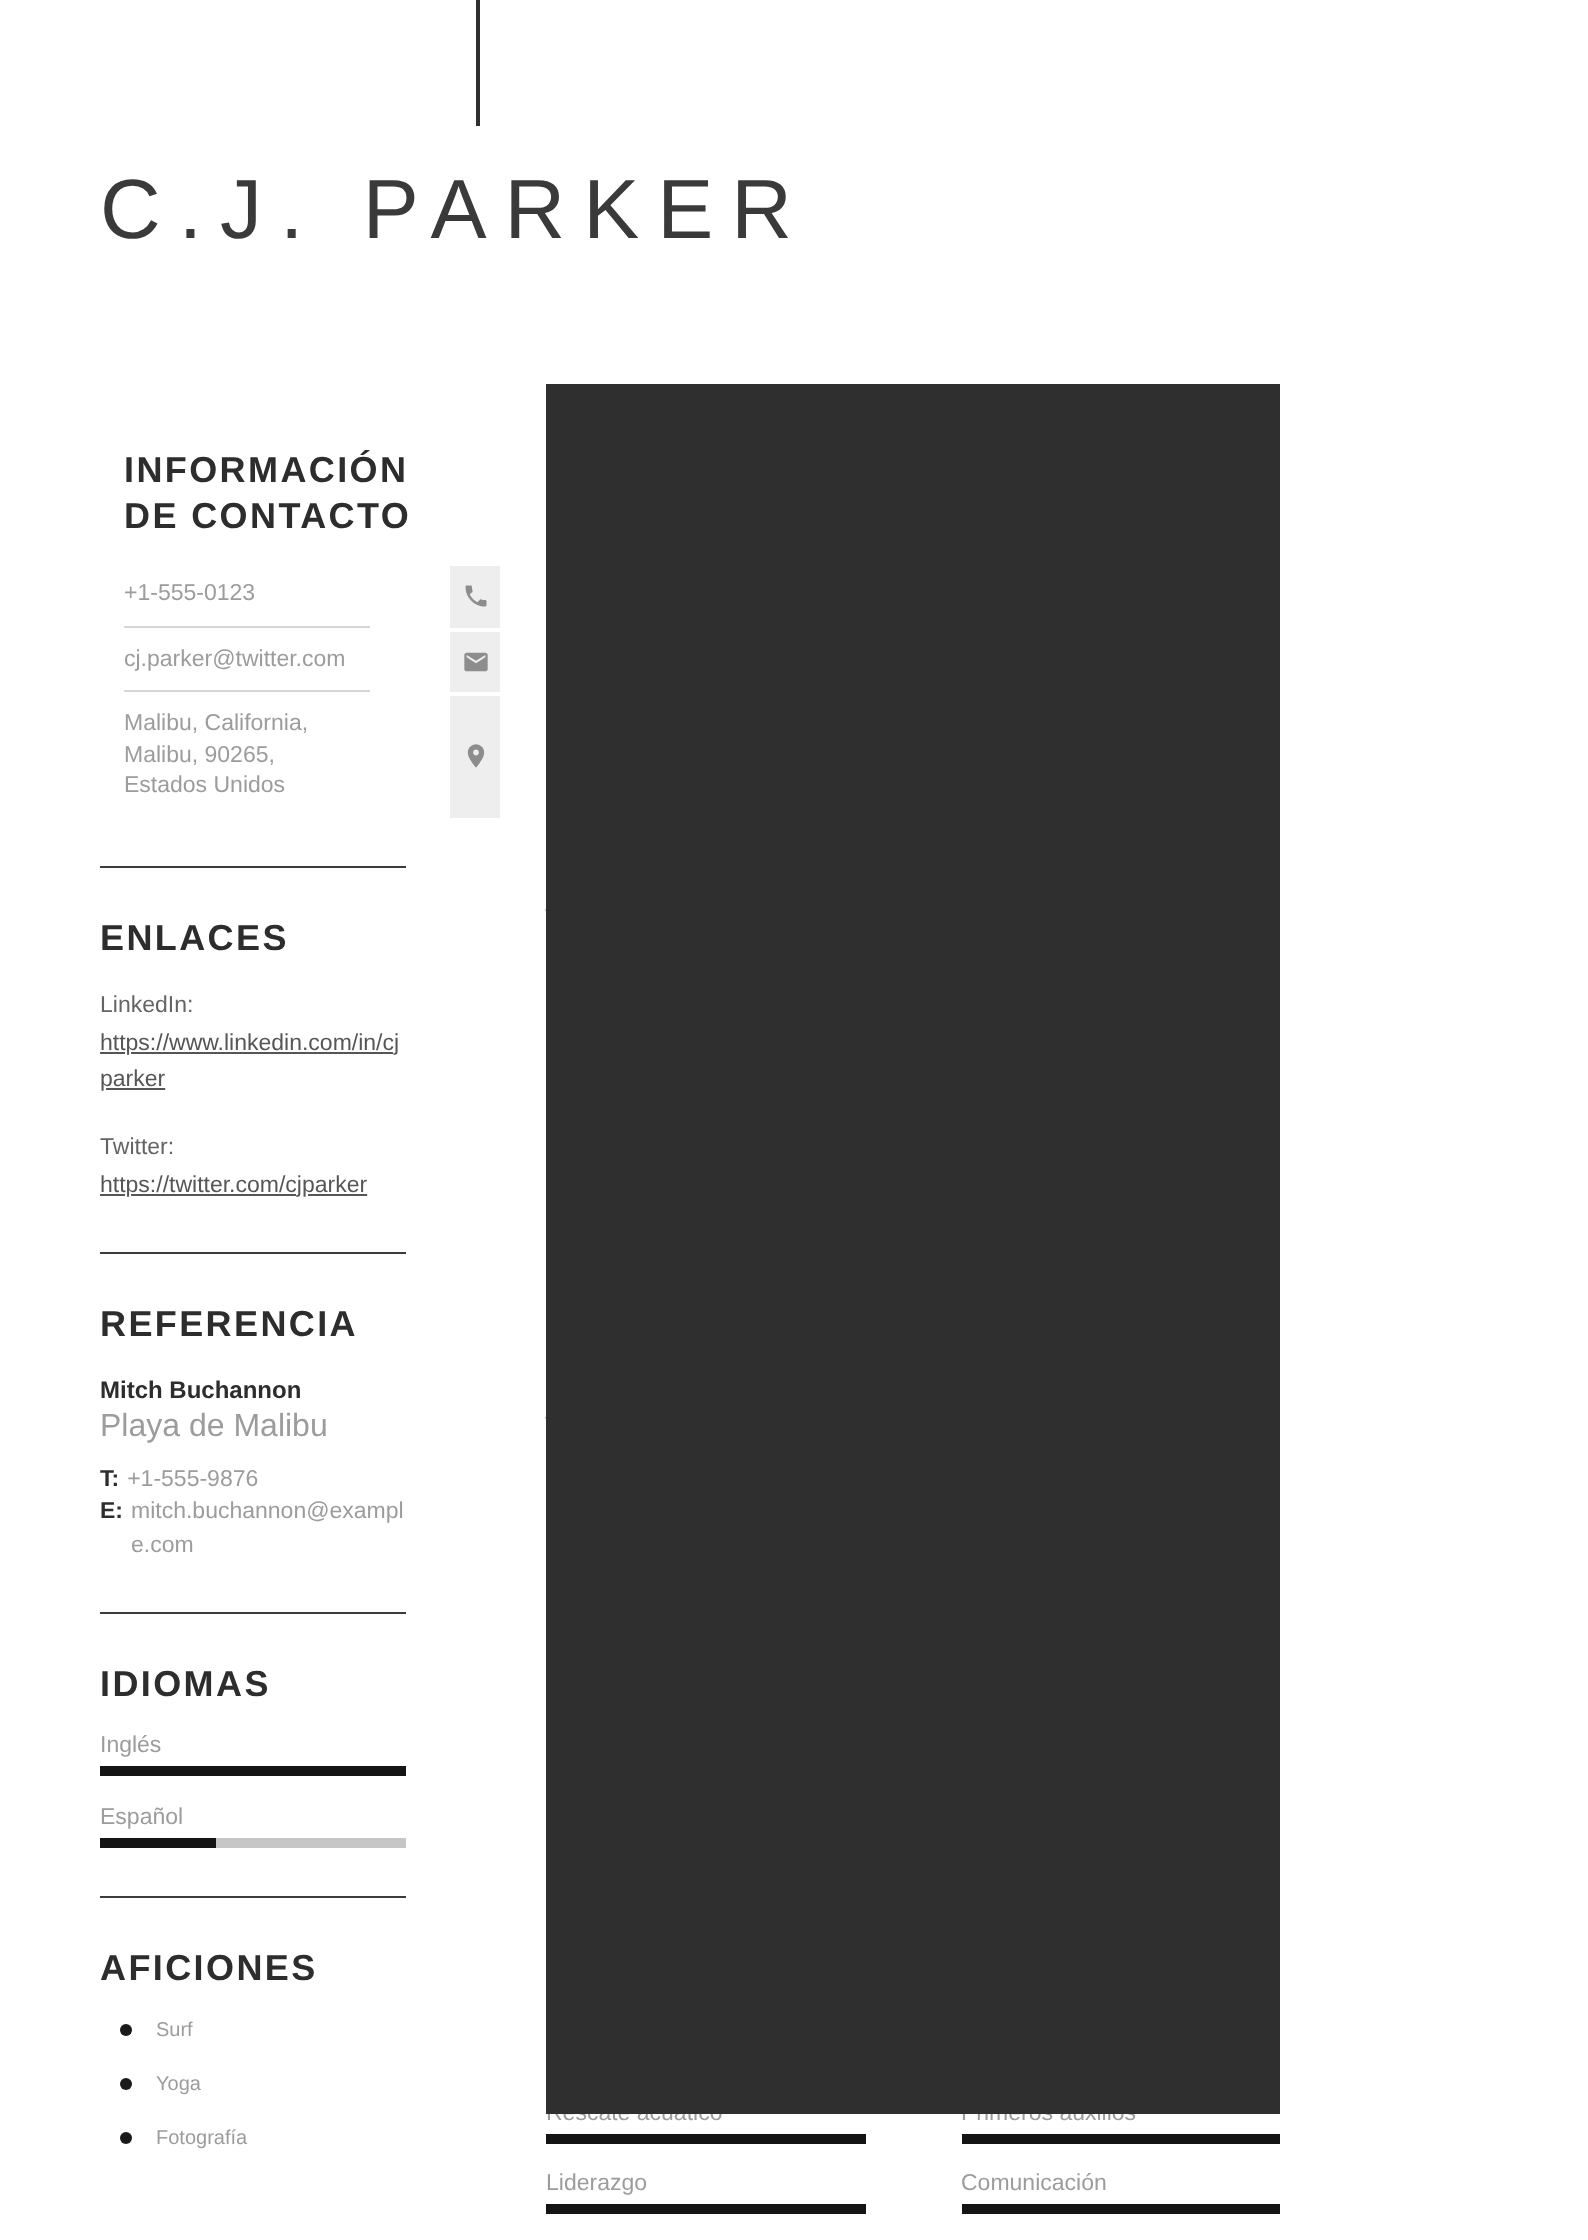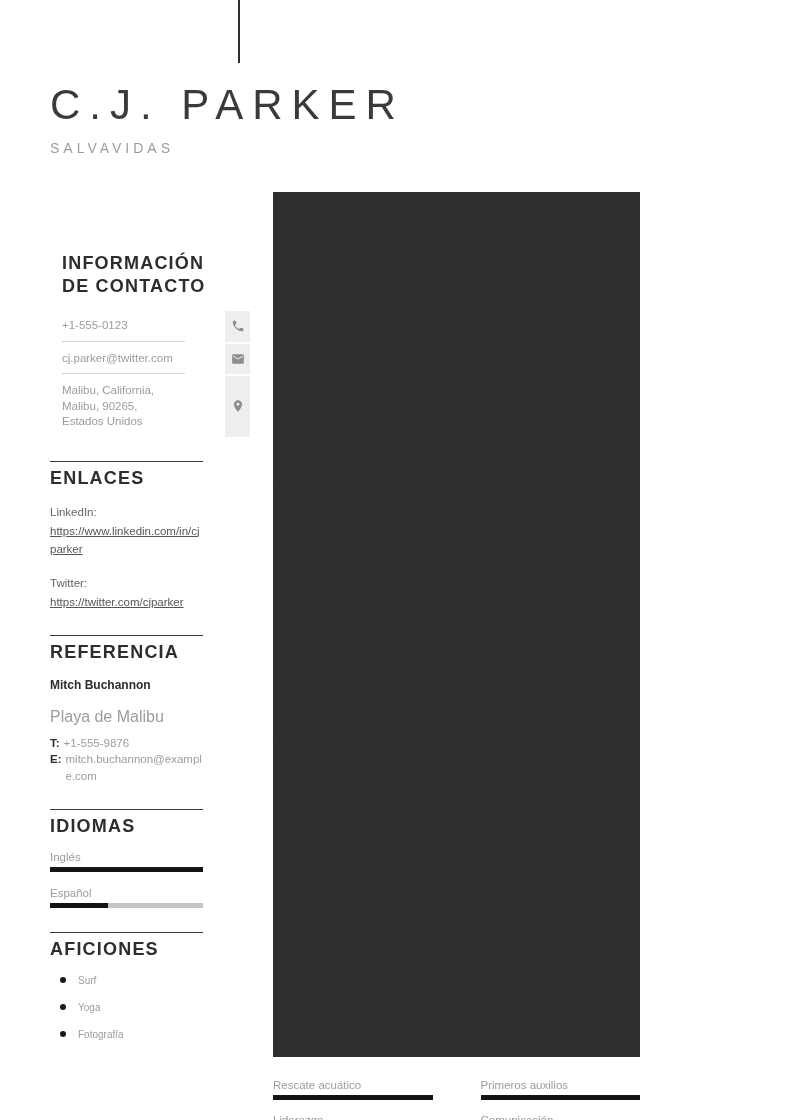--- a/index.html
+++ b/index.html
@@ -19,34 +19,34 @@
   .photo { position:absolute; left:645px; top:78px; width:100px; height:97px; }
   .photo svg { display:block; width:100%; height:100%; }
 
   .columns { display:flex; margin-left:50px; margin-top:96px; }
   .sidebar { width:188px; flex:0 0 188px; }
   .main { width:469px; margin-left:35px; }
 
   
   .s-section { width:153px; }
   .s-section.full { width:188px;margin-left:12px; }
-  .s-section.ruled { border-top:1px solid #3c3c3c; margin-top:24px; padding-top:5px; }
+  .s-section.ruled { border-top:1px solid #3c3c3c; margin-top:24px; padding-top:24px; }
   .s-heading { font-size:18px; font-weight:700; letter-spacing:1.2px; color:#2d2d2d; line-height:1.25; margin-bottom:14px; }
 
   .contact-row { display:flex; align-items:stretch; margin-bottom:2px;gap:36px; }
   .contact-text { width:153px; font-size:11.5px; color:#9c9c9c; line-height:1.35; padding:7px 4px 7px 0; border-bottom:1px solid #d6d6d6; }
   .contact-row:last-child .contact-text { border-bottom:none; }
   .contact-icon { width:31px; margin-left:4px; background:#efeeee; display:flex; align-items:center; justify-content:center; color:#8d8d8d; }
   .contact-icon svg { width:14px; height:14px; fill:currentColor; }
 
   .link-block { margin-bottom:16px; font-size:11.5px; }
   .link-label { color:#646464; line-height:1.6; }
   .link-url { color:#565656; text-decoration:underline; word-break:break-all; line-height:1.6; display:block; }
 
-  .ref-name { font-size:12px; font-weight:700; color:#2d2d2d; margin-bottom:16px; }
+  .ref-name { font-size:12px; font-weight:700; color:#2d2d2d; margin-bottom:3px; }
   .ref-org { font-size:16px; color:#9c9c9c; margin-bottom:9px; }
   .ref-line { display:flex; font-size:11.5px; line-height:1.45; }
   .ref-key { font-weight:700; color:#2d2d2d; margin-right:4px; flex:0 0 auto; }
   .ref-val { color:#9c9c9c; word-break:break-all; }
 
   .lang { margin-bottom:15px; }
   .lang-name { font-size:11.5px; color:#9c9c9c; margin-bottom:4px; }
   .bar-track { width:100%; height:5px; background:#c6c6c6; }
   .bar-fill { height:5px; background:#141414; }
 
@@ -75,21 +75,20 @@
 </style>
 </head>
 <body>
 
 <div class="page">
   <div class="v-divider top"></div>
   <div class="v-divider main"></div>
 
   <div class="header">
     <div class="name">C.J. PARKER</div>
-    <div class="job-title">SALVAVIDAS</div>
   </div>
 
   <div class="photo">
     <svg viewBox="0 0 100 97" xmlns="http://www.w3.org/2000/svg">
       <defs>
         <linearGradient id="bgGrad" x1="0" y1="0" x2="1" y2="1">
           <stop offset="0" stop-color="#958f89"></stop>
           <stop offset="1" stop-color="#78736e"></stop>
         </linearGradient>
       </defs>

